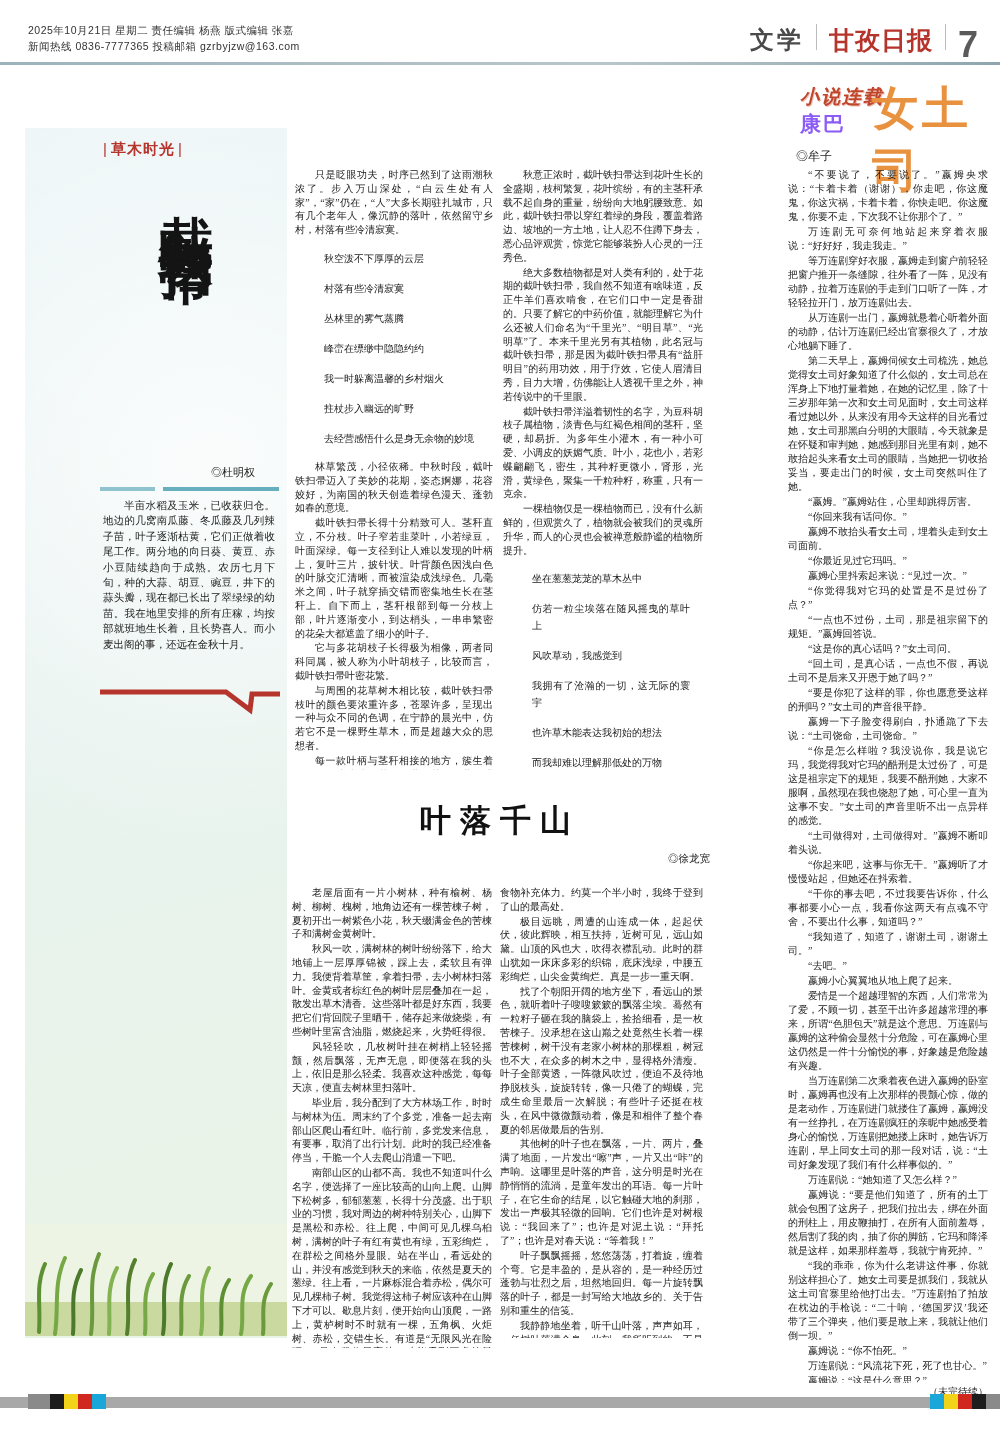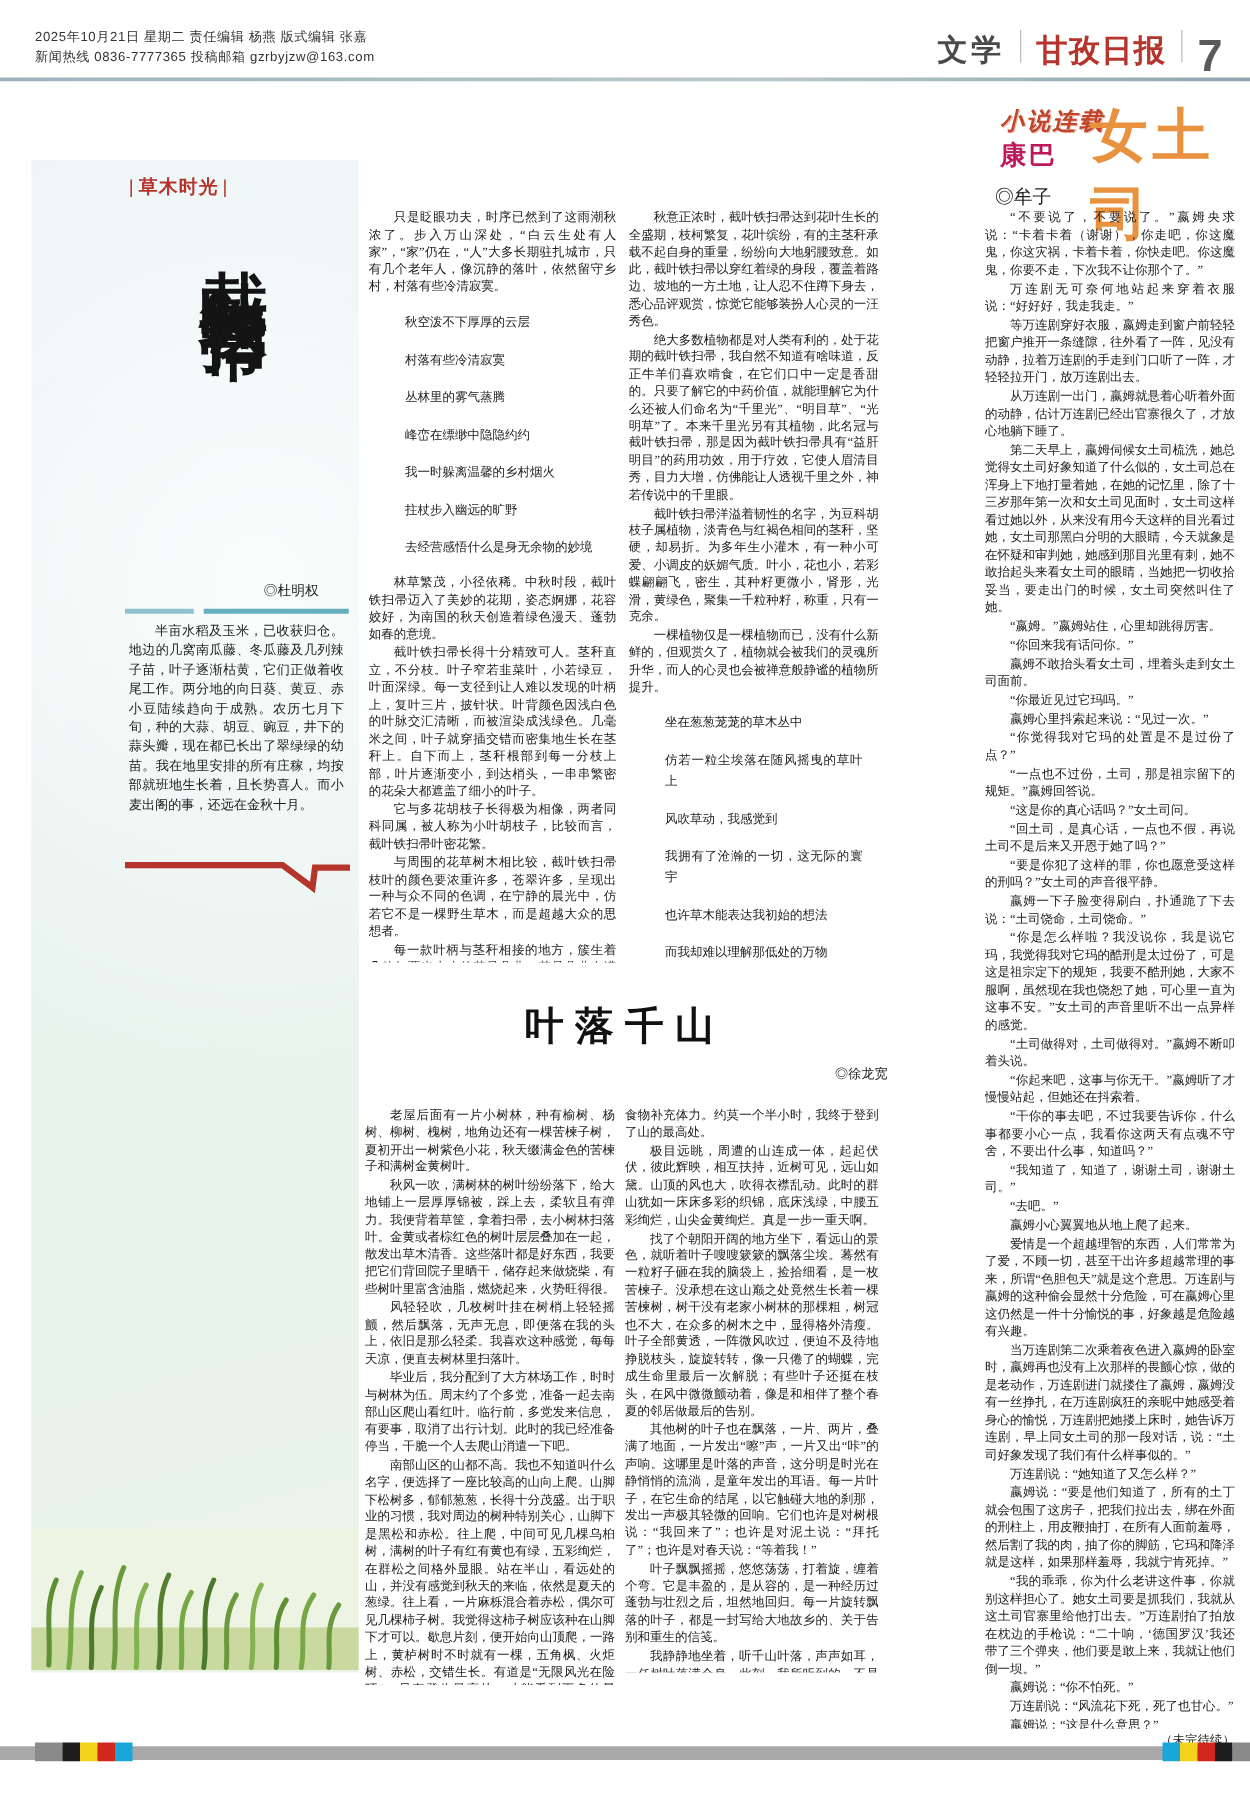--- a/index.html
+++ b/index.html
@@ -51,25 +51,25 @@
             font-weight:600;color:#111;letter-spacing:9px;
             font-family:"Liberation Sans",sans-serif;}
   .e2-author{left:290px;top:852px;width:420px;text-align:right;font-size:10.5px;color:#222;}
   .c-e2a{left:292px;top:886px;width:200px;height:462px;}
   .c-e2b{left:500px;top:886px;width:203px;height:452px;}
   .cont-first p:first-child{text-indent:0;}
   
   .serial-label{left:800px;top:84px;font-size:19px;font-weight:900;color:#c0452a;
                 font-family:"Liberation Serif",serif;font-style:italic;letter-spacing:2px;
                 text-shadow:1px 1px 0 rgba(192,69,42,.35);}
-  .serial-region{left:800px;top:110px;font-size:21px;font-weight:900;color:#be185d;
+  .serial-region{left:800px;top:110px;font-size:21px;font-weight:900;color:#8b5cf6;
                  font-family:"Liberation Sans",sans-serif;letter-spacing:2px;}
   .serial-title{left:872px;top:78px;font-size:46px;font-weight:700;color:#e8913f;
                 font-family:"Liberation Serif",serif;letter-spacing:4px;}
-  .serial-author{left:796px;top:148px;font-size:15px;color:#222;}
+  .serial-author{left:796px;top:148px;font-size:12px;color:#222;}
   .c-serial{left:788px;top:168px;width:200px;height:1215px;font-size:10px;line-height:14px;}
   .tbc{left:788px;top:1385px;width:200px;text-align:right;font-size:10px;color:#1b1b1b;}
   
   .bot-bar{left:0;top:1397px;width:1000px;height:11px;background:#a8a8a8;}
   .marks{top:1394px;display:flex;gap:0;}
   .marks i{display:block;width:14px;height:15px;}
   .mk-gray{background:#8a8a8a;width:22px!important;}
   .mk-black{background:#1d1d1d;}
   .mk-yellow{background:#f3d21a;}
   .mk-red{background:#d0281e;}

